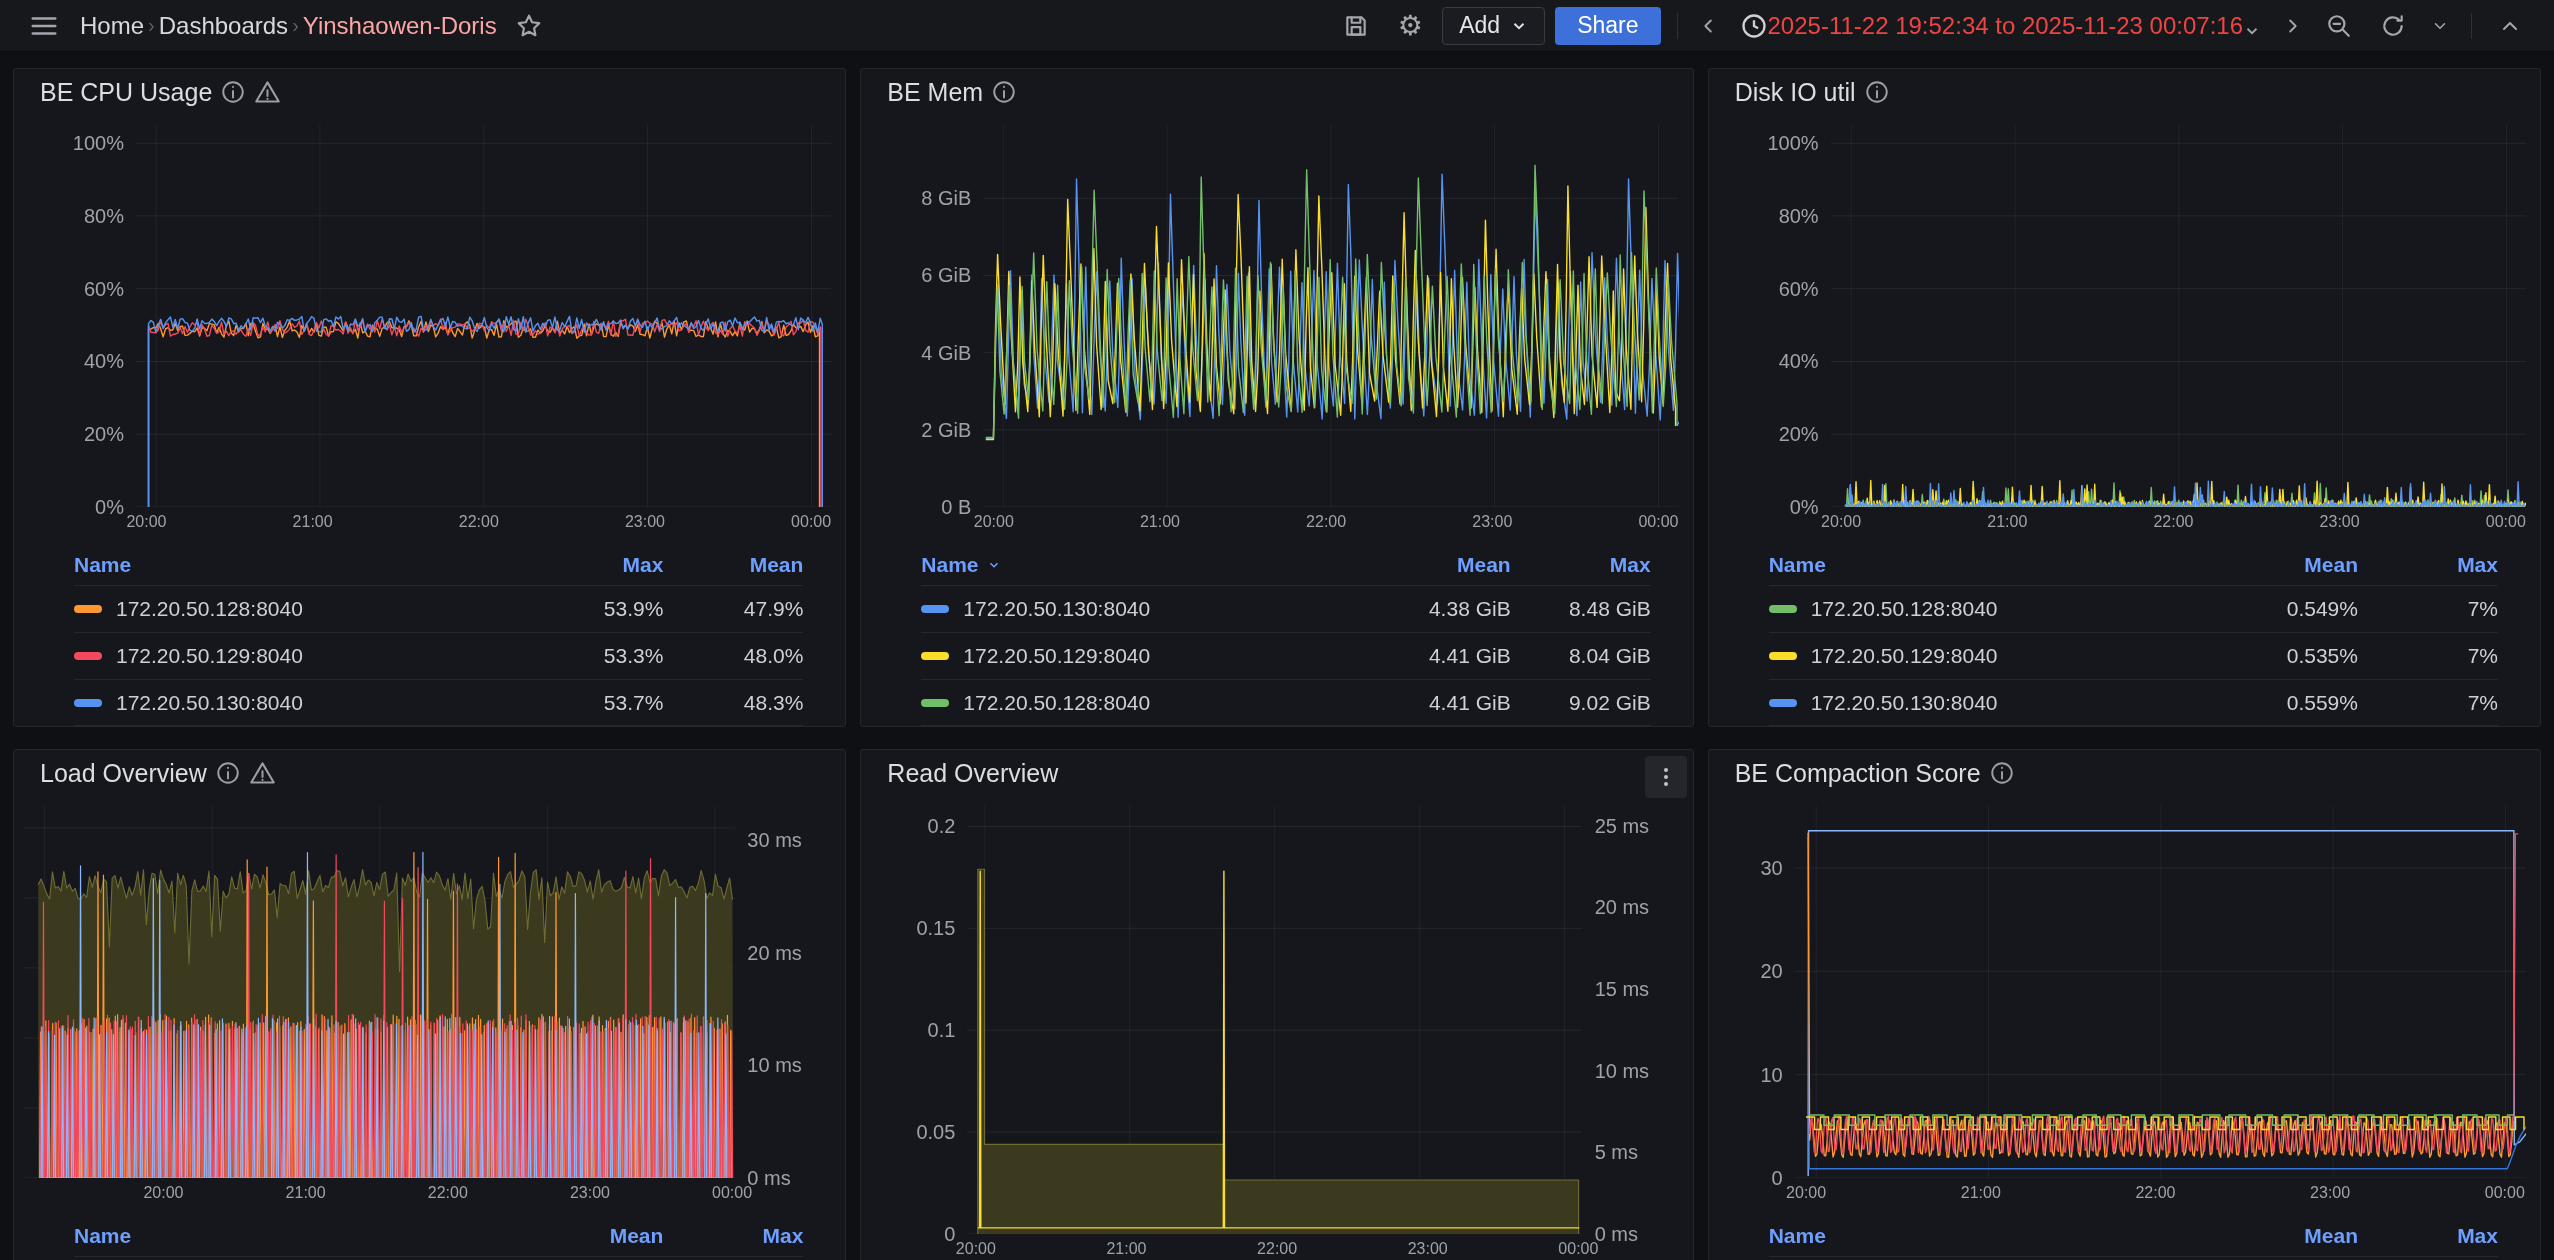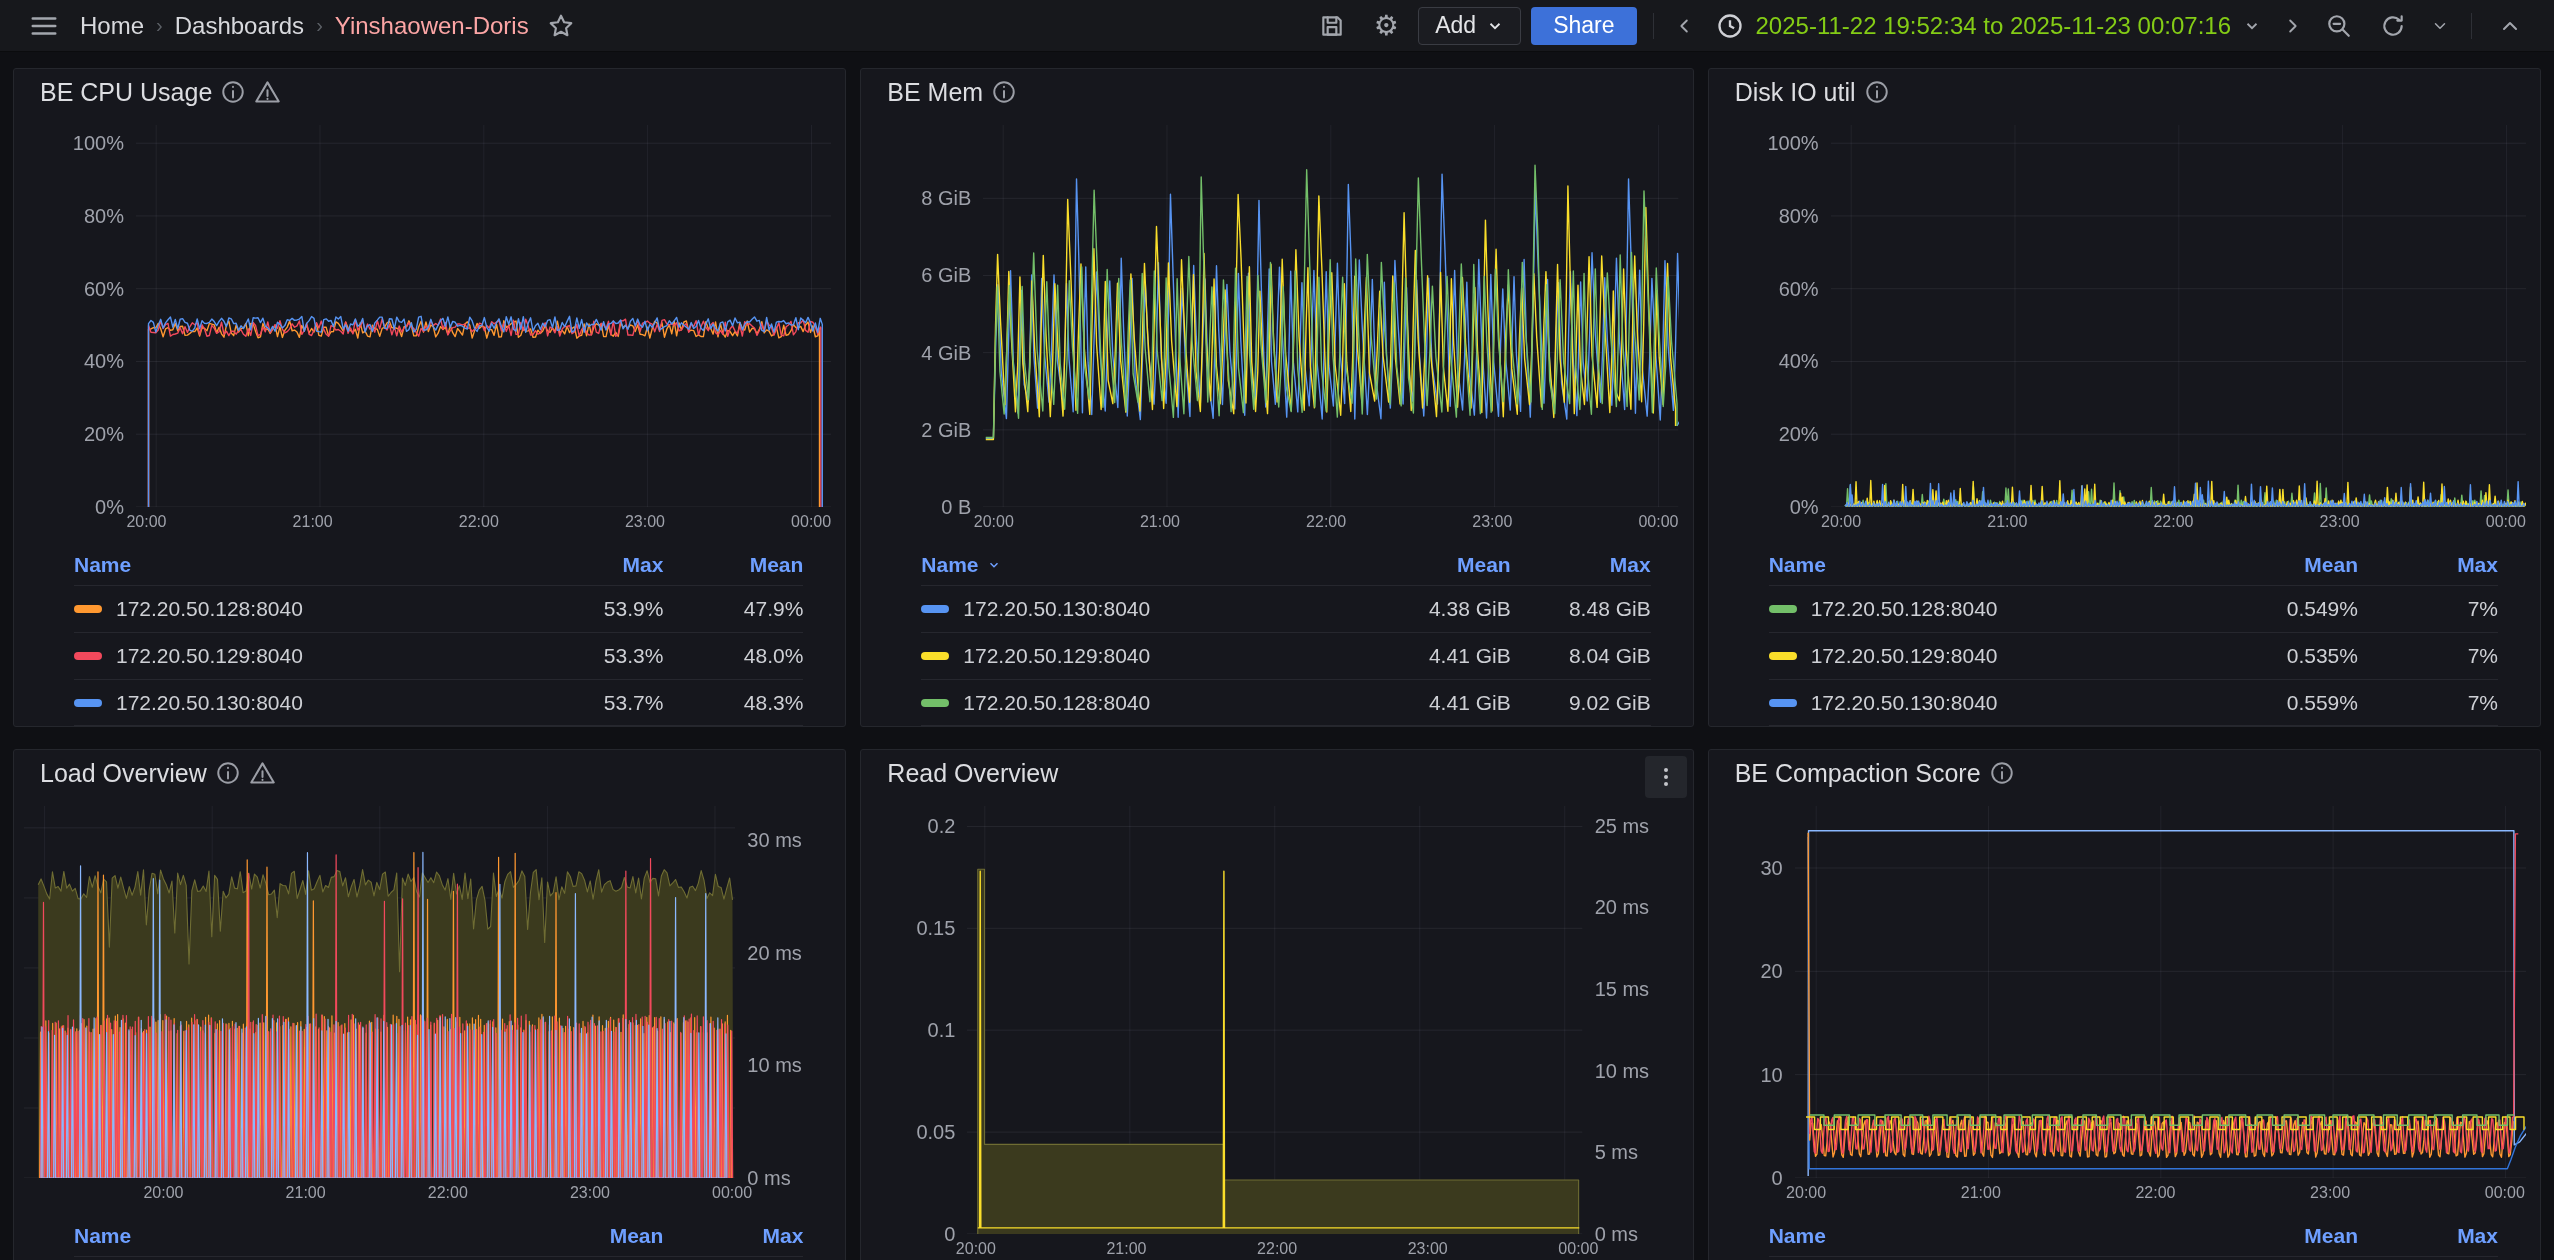--- a/index.html
+++ b/index.html
@@ -2,29 +2,29 @@
 <html><head>
 <meta charset="utf-8">
 <style>
   *{box-sizing:border-box;margin:0;padding:0}
   html,body{width:2554px;height:1260px;overflow:hidden;background:#0f1014;
     font-family:"Liberation Sans","DejaVu Sans",sans-serif;color:#d0d1d6}
   
   .nav{height:52px;background:#17181c;border-bottom:1px solid #0b0c0e;display:flex;align-items:center;padding:0 22px;gap:6px}
   .icon-btn{width:44px;height:40px;display:flex;align-items:center;justify-content:center;background:none;border:0;cursor:pointer;border-radius:4px;color:#a3a6ad}
   .icon-btn svg{stroke:#a3a6ad;fill:none;stroke-width:2;stroke-linecap:round;stroke-linejoin:round}
-  .crumb{display:flex;align-items:center;gap:12px;margin-left:8px;font-size:24px;font-weight:500}
+  .crumb{display:flex;align-items:center;gap:4px;margin-left:8px;font-size:24px;font-weight:500}
   .crumb a{color:#d8d9dd;text-decoration:none;cursor:pointer}
   .crumb .sep{color:#5c6066;font-size:20px}
   .crumb .current{color:#fca5a5;font-weight:400}
   .nav-right{margin-left:auto;display:flex;align-items:center;gap:10px}
   .btn-add{height:38px;padding:0 16px;background:#1b1c21;border:1px solid #3a3c43;border-radius:4px;color:#e4e5e8;font-size:23px;display:flex;align-items:center;gap:10px;cursor:pointer}
   .btn-share{height:38px;padding:0 22px;background:#3d71d9;border:0;border-radius:4px;color:#fff;font-size:23px;font-weight:500;cursor:pointer}
   .vdiv{width:1px;height:26px;background:#2e3036;margin:0 6px}
-  .time-btn{display:flex;align-items:center;gap:12px;background:none;border:0;color:#84cc16;font-size:24px;cursor:pointer;padding:0 6px}
+  .time-btn{display:flex;align-items:flex-end;background:none;border:0;color:#ef4444;font-size:24px;cursor:pointer;padding:0 6px}
   .gear-glyph{font-size:28px;color:#a3a6ad;line-height:1}
   
   .grid{display:grid;grid-template-columns:repeat(3,1fr);grid-template-rows:659px 659px;gap:22px 14px;padding:16px 13px}
   .panel{background:#16171d;border:1px solid #25272d;border-radius:3px;display:flex;flex-direction:column;overflow:hidden;position:relative}
   .p-head{height:46px;flex:none;display:flex;align-items:center;gap:8px;padding:0 12px 0 26px}
   .p-title{font-size:25px;font-weight:500;color:#dcdde1;cursor:pointer}
   .p-head svg{stroke:#9b9ea6;fill:none;stroke-width:1.8;stroke-linecap:round;stroke-linejoin:round}
   .kebab{position:absolute;top:6px;right:6px;width:42px;height:42px;border:0;border-radius:4px;background:#24262c;display:flex;align-items:center;justify-content:center;cursor:pointer}
   
   .chart-wrap{display:flex;padding:10px 14px 0 10px;min-height:0}

